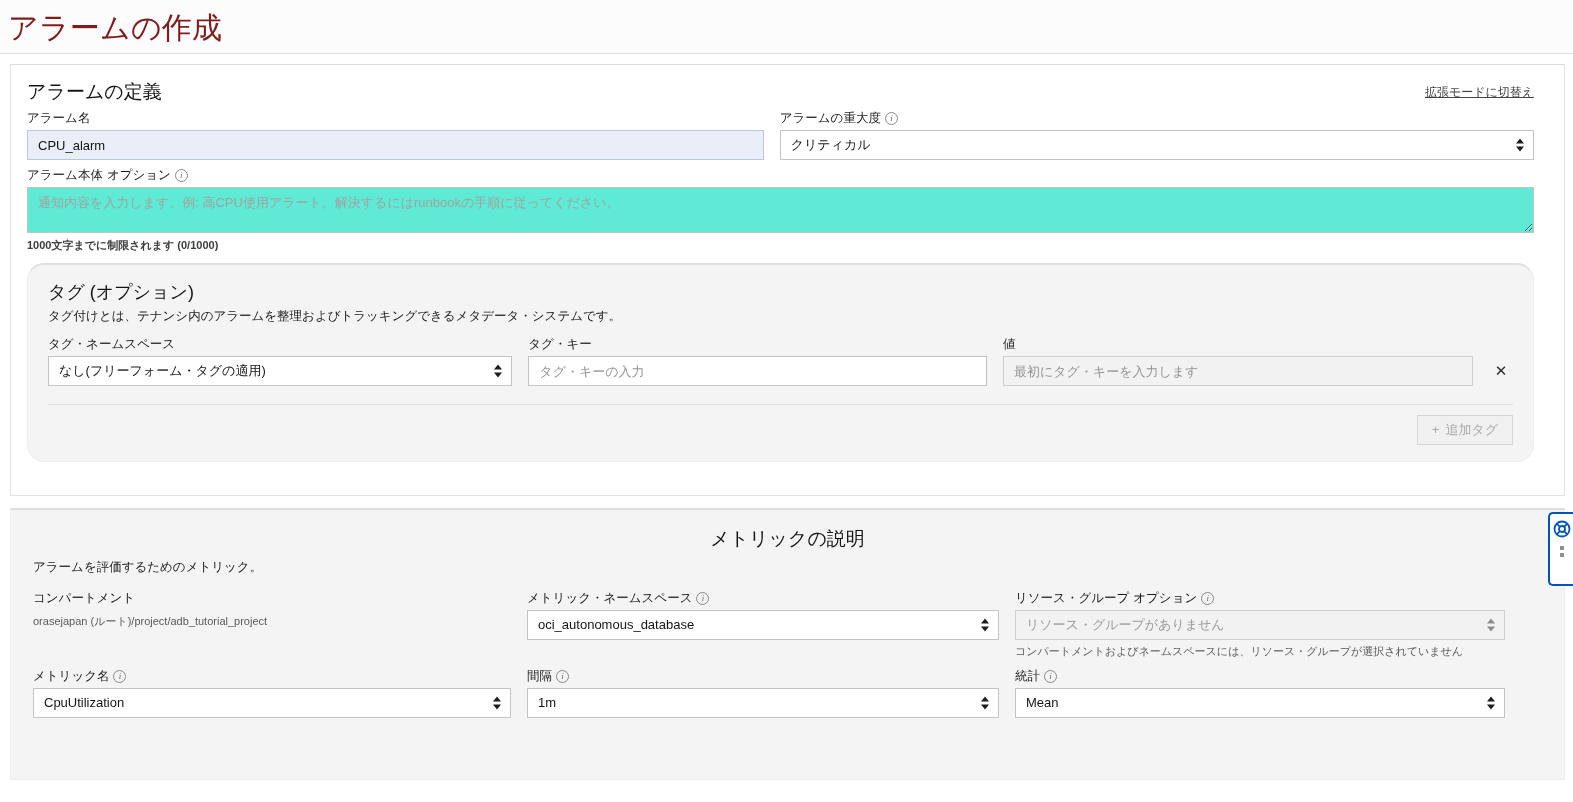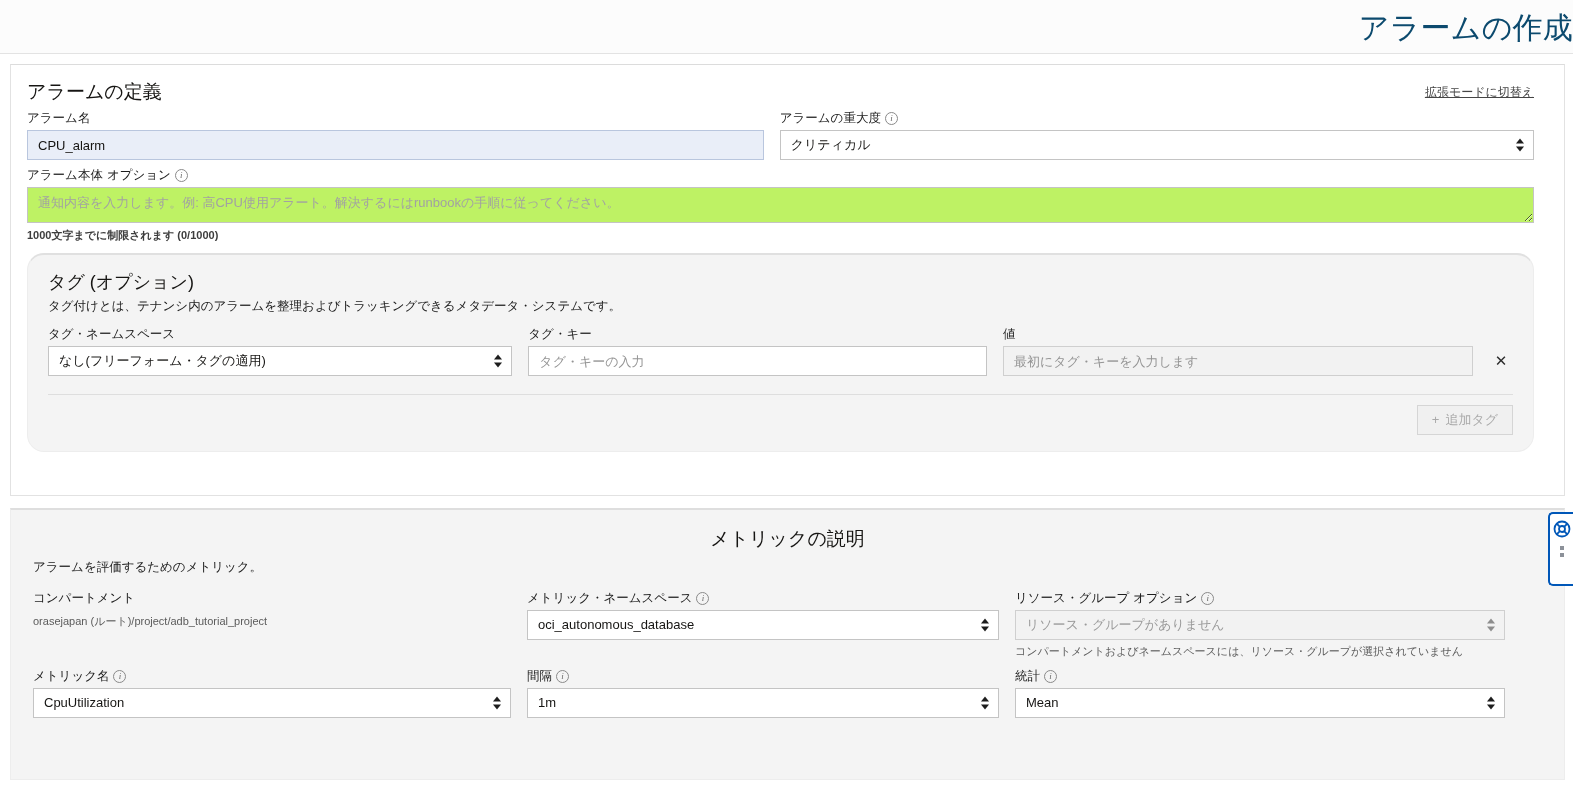--- a/index.html
+++ b/index.html
@@ -17,23 +17,22 @@
   .page-header {
     height: 54px;
     padding: 6px 0 0 8px;
     background: #fcfcfc;
     border-bottom: 1px solid #e3e3e3;
   }
   .page-title {
     font-size: 30px;
     font-weight: 400;
     line-height: 44px;
-    color: #0c4a6e;
+    color: #7f1d1d;
     letter-spacing: 0.2px;
-    text-align: right;
   }
 
   
   .card {
     margin: 10px 8px 0 10px;
     background: #ffffff;
     border: 1px solid #e2e2e2;
     border-top: 1px solid #dcdcdc;
     padding: 14px 30px 0 16px;
     position: relative;
@@ -159,23 +158,23 @@
   .counter {
     font-size: 11px;
     color: #3d3d3d;
     line-height: 16px;
     margin-top: 4px;
     font-weight: 600;
   }
 
   textarea.ta {
     width: 100%;
-    height: 36px;
+    height: 46px;
     border: 1px solid #c4c4c4;
-    background: #bef264;
+    background: #5eead4;
     font-size: 13px;
     color: #161513;
     padding: 6px 10px;
     font-family: inherit;
     resize: vertical;
     outline: none;
   }
   textarea.ta::placeholder { color: #a2a2a2; }
 
   

